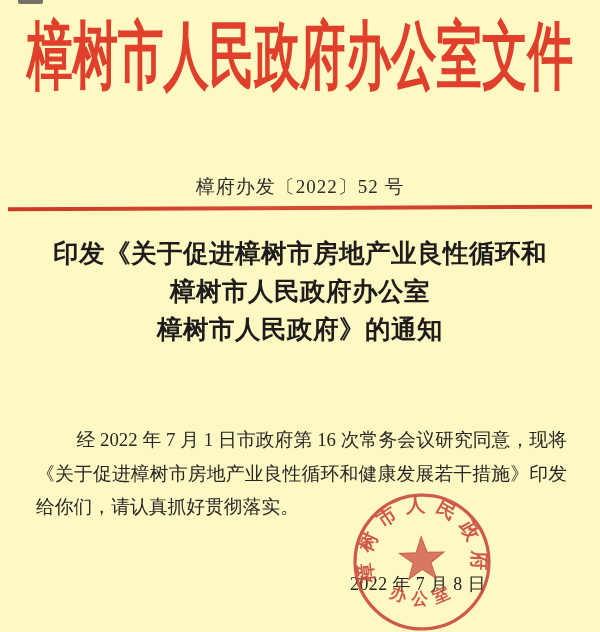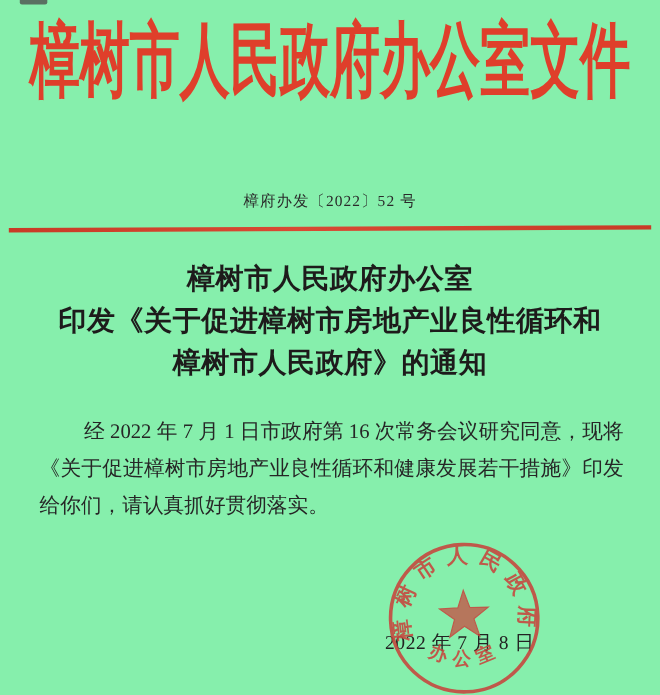--- a/index.html
+++ b/index.html
@@ -4,21 +4,21 @@
 <style>
   * { margin: 0; padding: 0; box-sizing: border-box; }
   html, body { width: 600px; height: 632px; }
   body {
     font-family: "Liberation Serif", "DejaVu Serif", serif;
     background: #fefefe;
     position: relative;
     overflow: hidden;
     color: #232323;
   }
-  .page { position: absolute; inset: 0; background: #86efac; }
+  .page { position: absolute; inset: 0; background: #fef9c3; }
 
   
   .scan-mark {
     position: absolute; left: 18px; top: 0; width: 25px; height: 4px;
     background: #4f4f4f; border-radius: 0 0 2px 2px; opacity: .8;
   }
 
   
   .masthead {
     position: absolute; left: 0; right: 0; top: 8px; height: 96px;
@@ -27,21 +27,21 @@
   .masthead-title {
     font-size: 74px; font-weight: 900; color: #df3f2b;
     white-space: nowrap; letter-spacing: 0px;
     transform: scaleX(0.615); transform-origin: center;
     line-height: 96px;
   }
 
   
   .doc-number {
     position: absolute; left: 0; right: 0; top: 174px;
-    text-align: center; font-size: 14px; color: #2a2a2a;
+    text-align: center; font-size: 19px; color: #2a2a2a;
     letter-spacing: 1px;
   }
 
   
   .red-rule {
     position: absolute; left: 8px; right: 8px; top: 206px; height: 3.5px;
     background: linear-gradient(90deg, #c93a26, #d84a33 45%, #c93a26);
     transform: rotate(-0.25deg);
   }
 
@@ -51,21 +51,21 @@
     text-align: center; font-weight: 700; font-size: 25.5px;
     line-height: 38px; color: #1d1b1b; letter-spacing: .5px;
   }
 
   
   .letter-body {
     position: absolute; left: 36px; right: 33px; top: 376px;
     font-size: 18.8px; line-height: 33.5px; color: #262626;
     text-align: justify;
   }
-  .letter-body .para { text-indent: 2.15em; }
+  .letter-body .para { text-indent: 2.15em; margin-top: 47px; }
 
   
   .seal {
     position: absolute; left: 351px; top: 491px; width: 142px; height: 142px;
     opacity: 0.88; z-index: 3; transform: rotate(-2deg);
   }
 
   
   .date-line {
     position: absolute; left: 350px; top: 572px; width: 150px;
@@ -82,22 +82,22 @@
 
   <div class="masthead">
     <div class="masthead-title">樟树市人民政府办公室文件</div>
   </div>
 
   <div class="doc-number">樟府办发〔2022〕52 号</div>
 
   <div class="red-rule"></div>
 
   <div class="doc-title">
+    <div>印发《关于促进樟树市房地产业良性循环和</div>
     <div>樟树市人民政府办公室</div>
-    <div>印发《关于促进樟树市房地产业良性循环和</div>
     <div>樟树市人民政府》的通知</div>
   </div>
 
   <div class="letter-body">
     <div class="para">经 2022 年 7 月 1 日市政府第 16 次常务会议研究同意，现将《关于促进樟树市房地产业良性循环和健康发展若干措施》印发给你们，请认真抓好贯彻落实。</div>
   </div>
 
   <div class="date-line">2022 年 7 月 8 日</div>
 
   <svg class="seal" viewBox="0 0 140 140" xmlns="http://www.w3.org/2000/svg">

